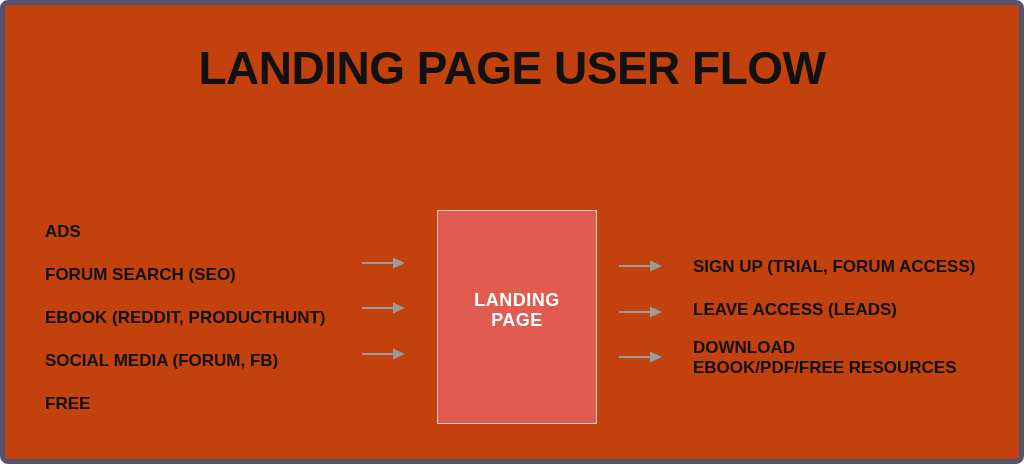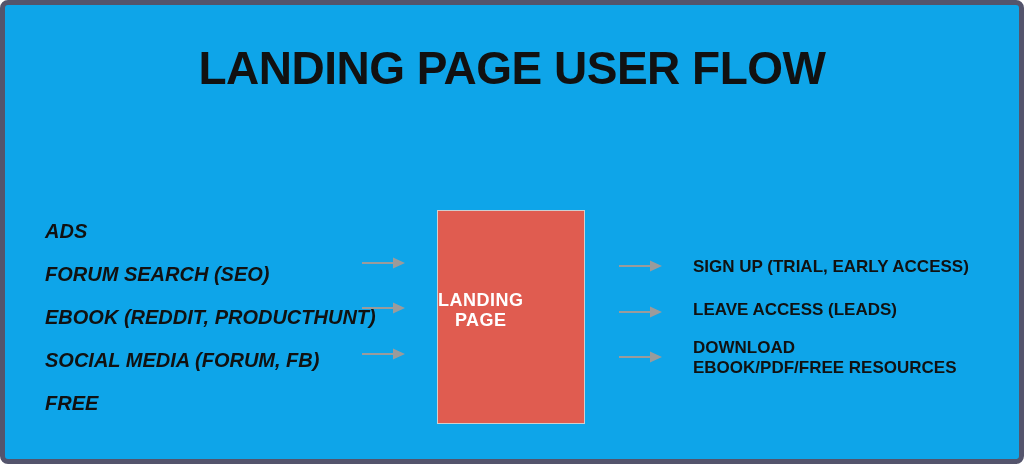--- a/index.html
+++ b/index.html
@@ -6,21 +6,21 @@
     margin: 0;
     padding: 0;
     background: #ffffff;
     font-family: "Liberation Sans", "DejaVu Sans", sans-serif;
   }
   .frame {
     position: relative;
     width: 1024px;
     height: 464px;
     box-sizing: border-box;
-    background: #0ea5e9;
+    background: #c2410c;
     border: 5px solid var(--frame-border, #54546C);
     border-radius: 8px;
     overflow: hidden;
   }
   .title {
     position: absolute;
     top: 40px;
     left: 0;
     width: 100%;
     margin: 0;
@@ -34,37 +34,37 @@
   }
   .sources {
     position: absolute;
     left: 40px;
     top: 205px;
   }
   .src-item {
     height: 43px;
     display: flex;
     align-items: center;
-    font-size: 20px;
+    font-size: 17px;
     font-weight: bold;
     color: var(--text, #111111);
     white-space: nowrap;
-    font-style: italic;
   }
   .landing-box {
     position: absolute;
     left: 432px;
     top: 205px;
-    width: 148px;
+    width: 160px;
     height: 214px;
     box-sizing: border-box;
     background: var(--box-bg, #E05C50);
     border: 1px solid var(--box-border, #CFCFCF);
     display: flex;
     align-items: center;
+    justify-content: center;
     padding-bottom: 14px;
   }
   .landing-box .box-label {
     font-size: 18px;
     font-weight: bold;
     line-height: 20px;
     letter-spacing: 0.5px;
     color: var(--box-text, #FFFFFF);
     text-align: center;
     white-space: pre-line;
@@ -134,18 +134,18 @@
   </svg>
   <svg class="arrow a-r2" viewBox="0 0 44 14" width="44" height="14">
     <line x1="0" y1="7" x2="31" y2="7"></line>
       <polygon points="31,1.5 43,7 31,12.5"></polygon>
   </svg>
   <svg class="arrow a-r3" viewBox="0 0 44 14" width="44" height="14">
     <line x1="0" y1="7" x2="31" y2="7"></line>
       <polygon points="31,1.5 43,7 31,12.5"></polygon>
   </svg>
 
-  <div class="out-item out-0">SIGN UP (TRIAL, EARLY ACCESS)</div>
+  <div class="out-item out-0">SIGN UP (TRIAL, FORUM ACCESS)</div>
   <div class="out-item out-1">LEAVE ACCESS (LEADS)</div>
   <div class="out-item out-2">DOWNLOAD
 EBOOK/PDF/FREE RESOURCES</div>
 
 </div>
 
 </body></html>

